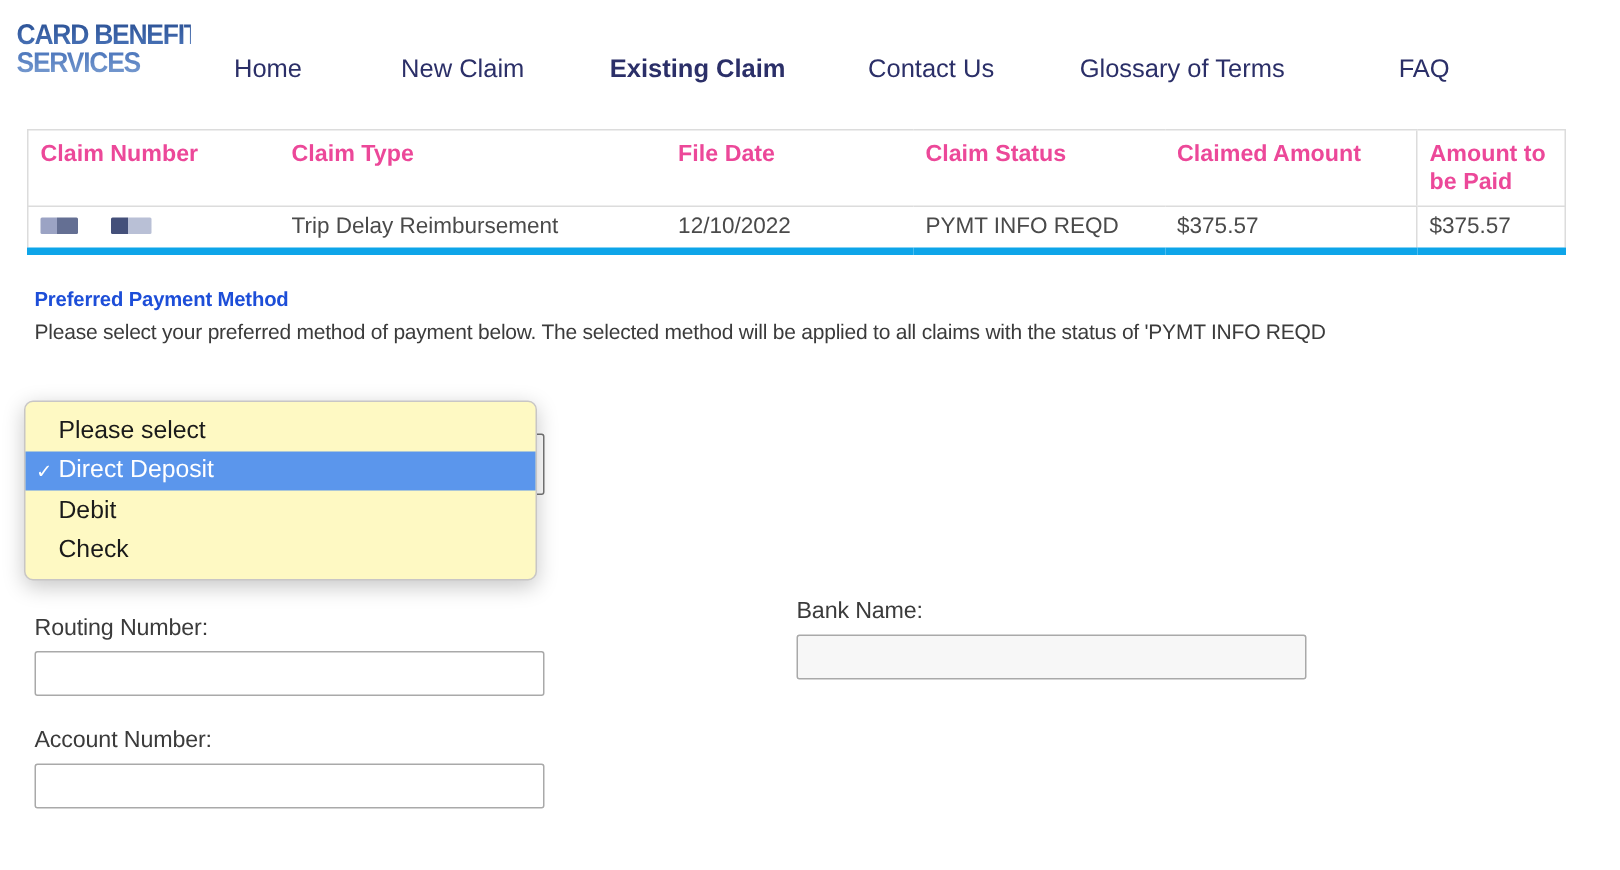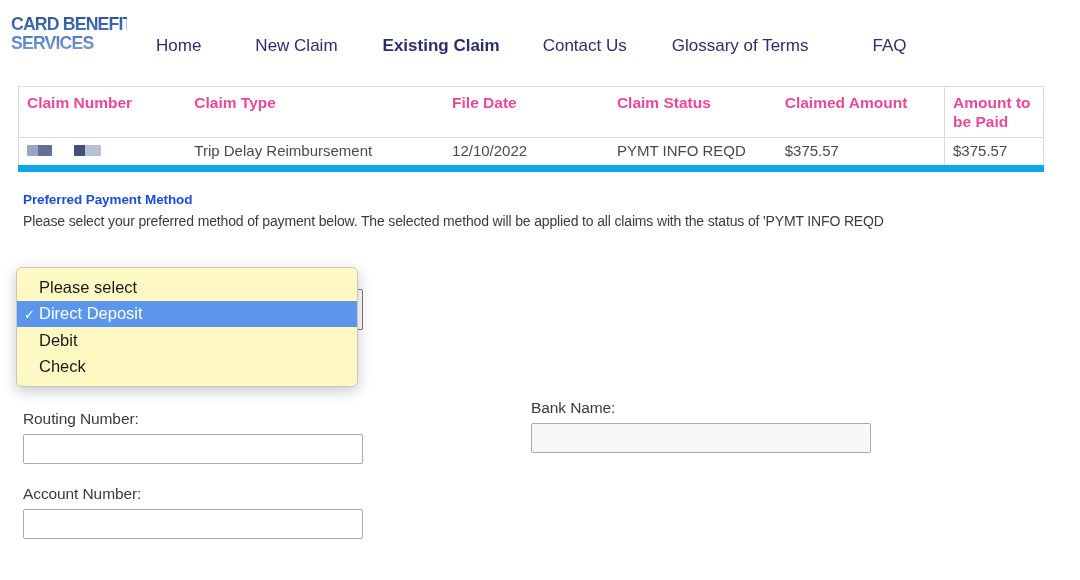--- a/index.html
+++ b/index.html
@@ -47,21 +47,21 @@
     -webkit-text-fill-color: transparent;
   }
   .logo div { white-space: nowrap; }
 
   .nav {
     position: absolute;
     left: 156px;
     top: 36px;
     display: flex;
     align-items: baseline;
-    gap: 0px;
+    gap: 12px;
   }
   .nav a {
     color: #2b2f68;
     font-size: 17px;
     text-decoration: none;
     white-space: nowrap;
     padding: 0 0;
   }
 
   .claims-center {
@@ -100,21 +100,21 @@
     background: #fff;
     line-height: 19px;
   }
   table.claims thead th.first { border-left: 1px solid #dcdcdc; }
   table.claims thead th.lastcol {
     border-left: 1px solid #dcdcdc;
     border-right: 1px solid #dcdcdc;
   }
   table.claims tbody td {
     padding: 4px 0 6px 8px;
-    border-bottom: 7px solid #0ea5e9;
+    border-bottom: 5px solid #0ea5e9;
     color: #4a4a4a;
     font-size: 15px;
     vertical-align: middle;
     height: 28px;
   }
   table.claims tbody td.first { border-left: 1px solid #dcdcdc; }
   table.claims tbody td.lastcol {
     border-left: 1px solid #dcdcdc;
     border-right: 1px solid #dcdcdc;
   }

